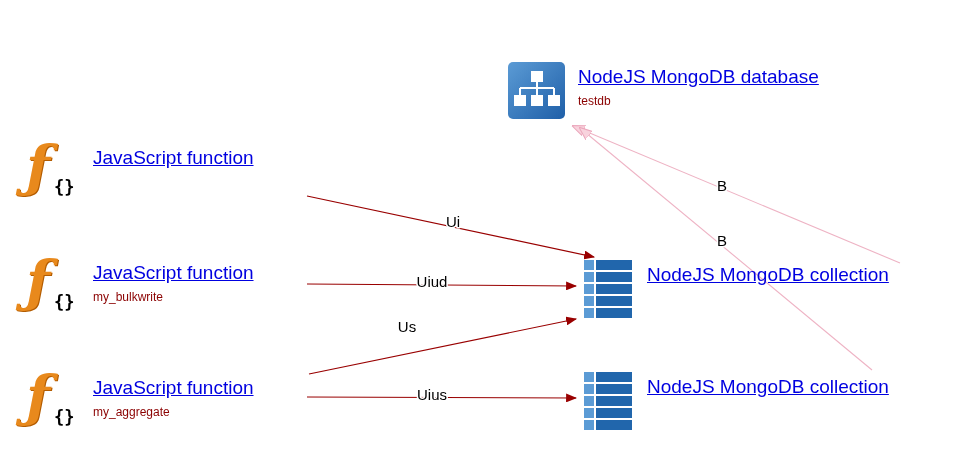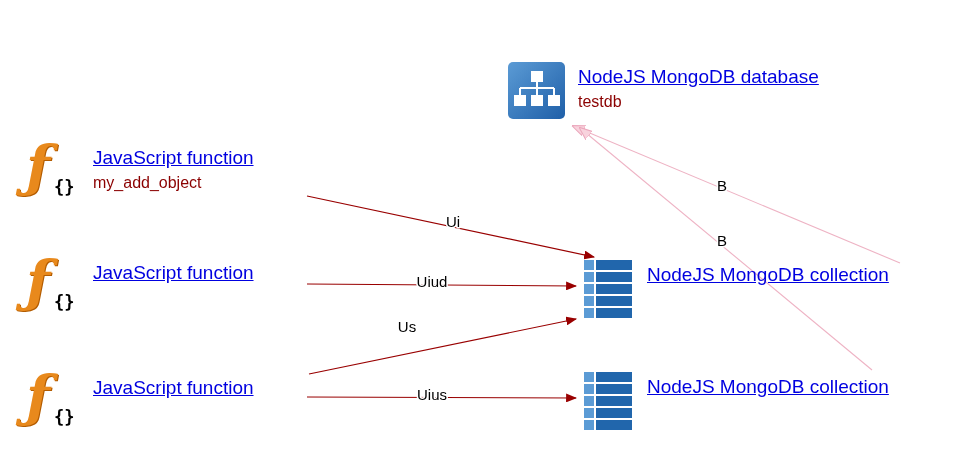--- a/index.html
+++ b/index.html
@@ -11,21 +11,21 @@
   .elabel text{
     font-family:"Liberation Sans",sans-serif;font-size:15px;fill:#000;
     text-anchor:middle;paint-order:stroke;stroke:#ffffff;stroke-width:3px;stroke-linejoin:round;
   }
   .node{position:absolute;display:flex;align-items:flex-start;}
   .txt{margin-top:2px;}
   .title{
     display:block;color:#0000e0;text-decoration:underline;cursor:pointer;
     font-size:19px;line-height:26px;white-space:nowrap;
   }
-  .name{color:#8b0000;font-size:16px;line-height:23px;white-space:nowrap;}
+  .name{color:#8b0000;font-size:12px;line-height:23px;white-space:nowrap;}
   
   .fn-icon{position:relative;width:56px;height:50px;margin-right:13px;flex:0 0 auto;}
   .fn-icon .f{
     position:absolute;left:2px;top:-10px;
     font-family:"DejaVu Serif",serif;font-style:italic;font-weight:700;
     font-size:56px;color:#e8891c;text-shadow:1px 1px 0 #b35c00;
   }
   .fn-icon .braces{
     position:absolute;left:30px;bottom:-4px;
     font-family:"DejaVu Sans Mono",monospace;font-weight:700;font-size:17px;color:#000;
@@ -95,41 +95,42 @@
     </div>
   </div>
 
   <div class="node" style="left:24px;top:143px">
     <div class="fn-icon">
       <span class="f">ƒ</span>
         <span class="braces">{}</span>
     </div>
     <div class="txt">
       <a class="title" href="#">JavaScript function</a>
-      <div class="name">my_add_object</div>
     </div>
   </div>
 
   <div class="node" style="left:24px;top:258px">
     <div class="fn-icon">
       <span class="f">ƒ</span>
         <span class="braces">{}</span>
     </div>
     <div class="txt">
       <a class="title" href="#">JavaScript function</a>
+      <div class="name">my_bulkwrite</div>
     </div>
   </div>
 
   <div class="node" style="left:24px;top:373px">
     <div class="fn-icon">
       <span class="f">ƒ</span>
         <span class="braces">{}</span>
     </div>
     <div class="txt">
       <a class="title" href="#">JavaScript function</a>
+      <div class="name">my_aggregate</div>
     </div>
   </div>
 
   <div class="node" style="left:583px;top:260px">
     <svg class="col-icon" width="50" height="58" viewBox="0 0 50 58">
       <g>
         <rect x="1" y="0" width="10" height="10" fill="#5b9bd5"></rect>
           <rect x="13" y="0" width="36" height="10" fill="#2166ac"></rect>
         <rect x="1" y="12" width="10" height="10" fill="#5b9bd5"></rect>
           <rect x="13" y="12" width="36" height="10" fill="#2166ac"></rect>

